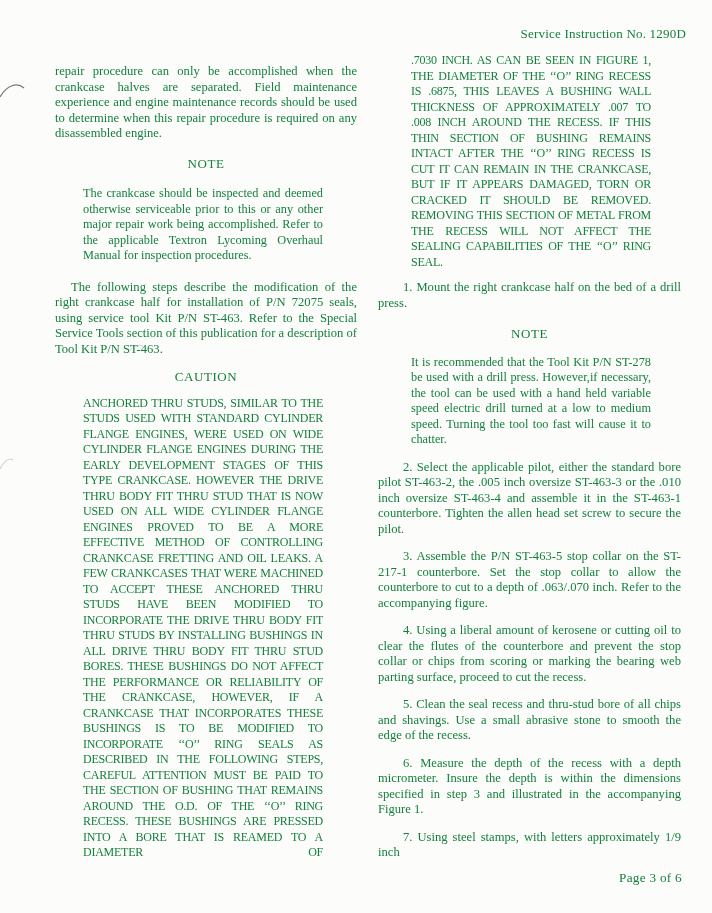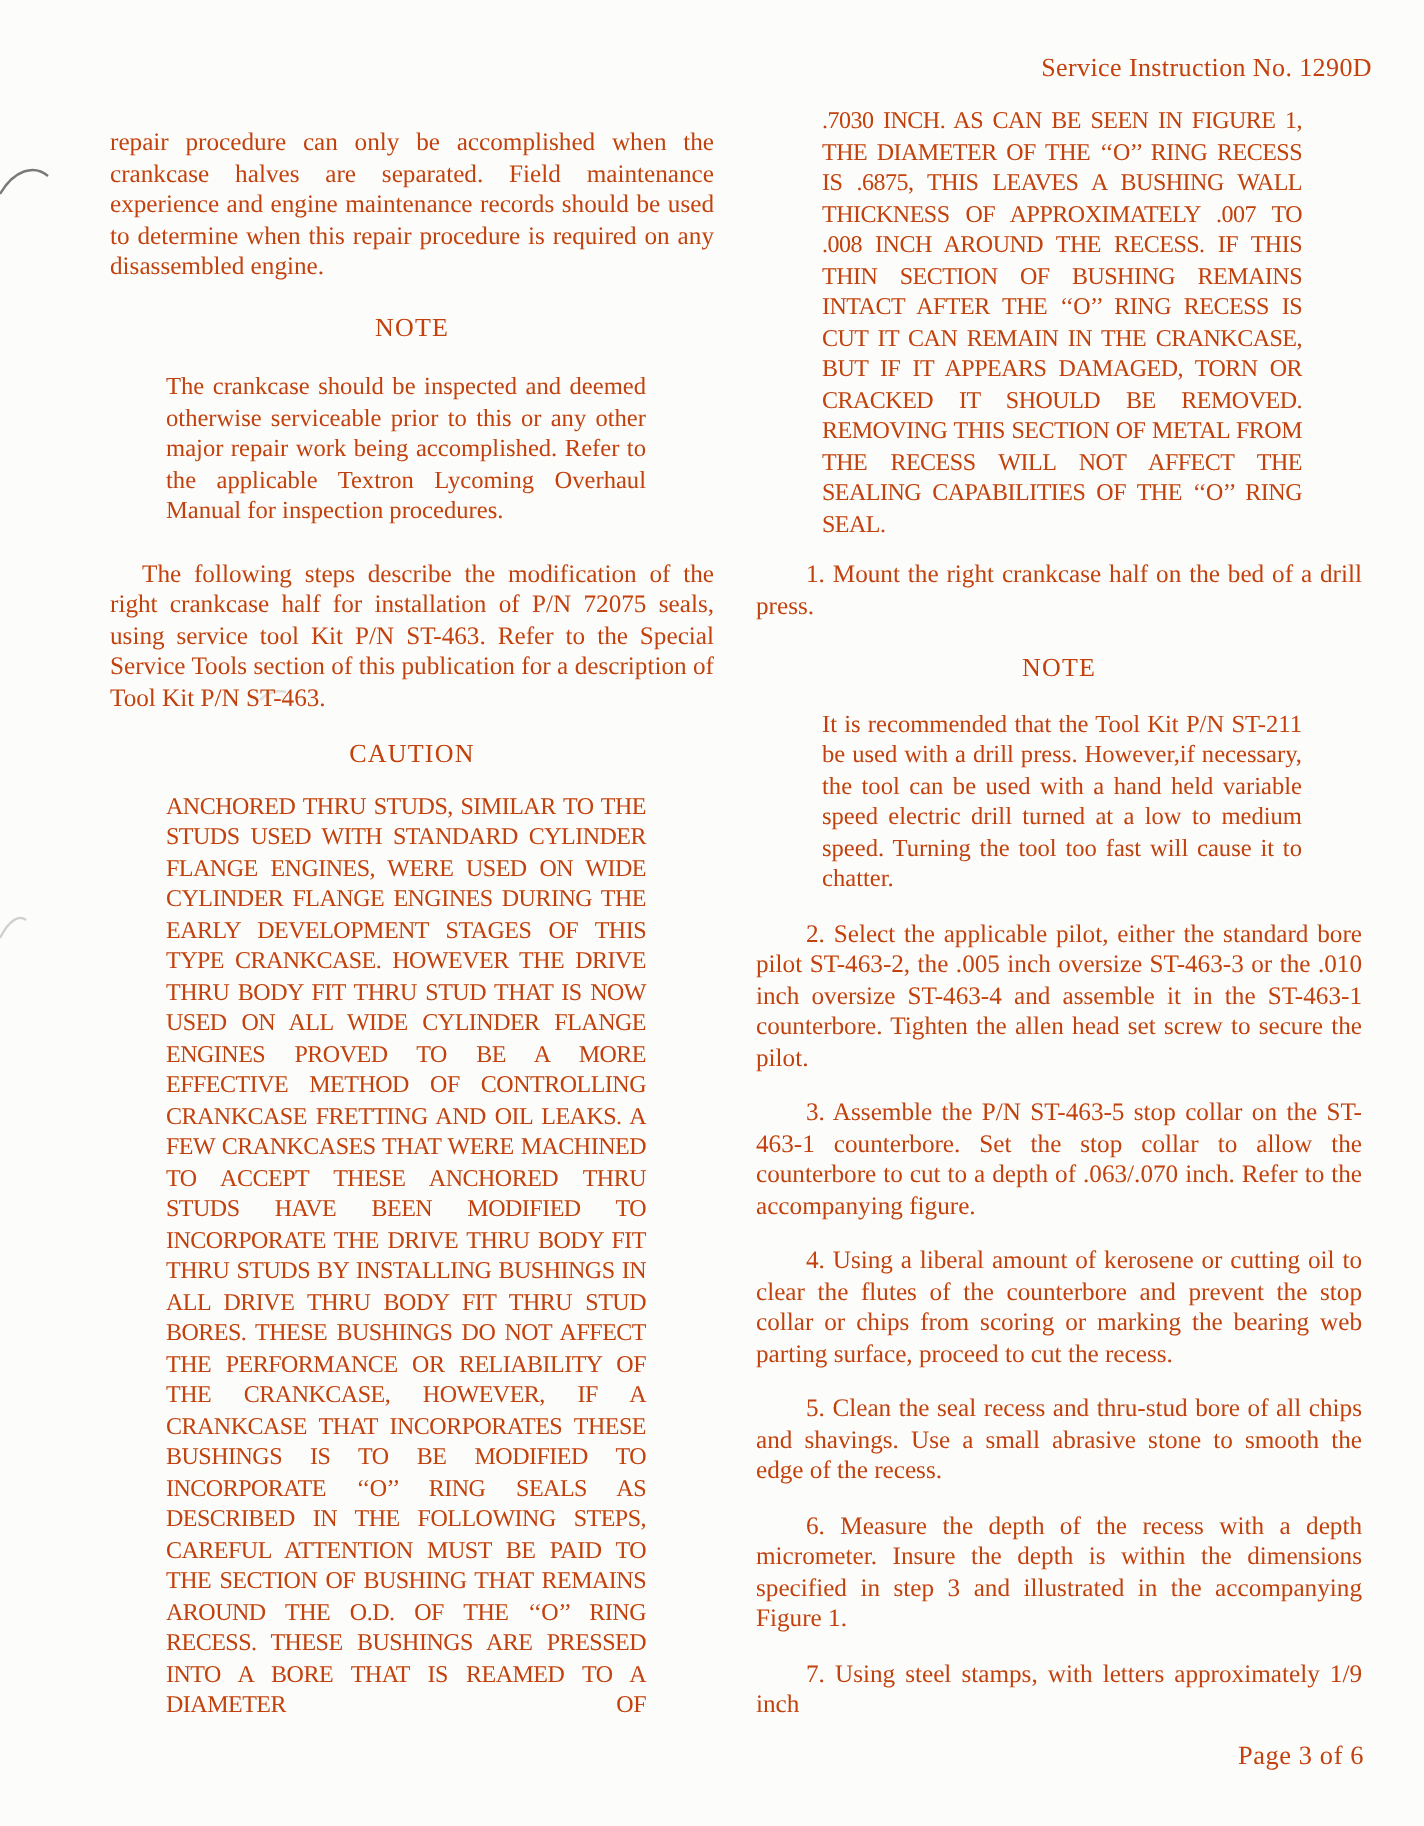--- a/index.html
+++ b/index.html
@@ -8,21 +8,21 @@
     background: #e8e8e6;
   }
   .page {
     position: relative;
     width: 712px;
     height: 913px;
     margin: 0 auto;
     background: #fcfcfa;
     overflow: hidden;
     font-family: "Liberation Serif", "DejaVu Serif", serif;
-    color: #c2410c;
+    color: #15803d;
   }
   .doc-header {
     position: absolute;
     top: 26px;
     right: 26px;
     font-size: 13px;
     letter-spacing: 0.2px;
     white-space: nowrap;
   }
   .col {
@@ -113,24 +113,24 @@
     <p class="inset-l caps just-all">ANCHORED THRU STUDS, SIMILAR TO THE STUDS USED WITH STANDARD CYLINDER FLANGE ENGINES, WERE USED ON WIDE CYLINDER FLANGE ENGINES DURING THE EARLY DEVELOPMENT STAGES OF THIS TYPE CRANKCASE. HOWEVER THE DRIVE THRU BODY FIT THRU STUD THAT IS NOW USED ON ALL WIDE CYLINDER FLANGE ENGINES PROVED TO BE A MORE EFFECTIVE METHOD OF CONTROLLING CRANKCASE FRETTING AND OIL LEAKS. A FEW CRANKCASES THAT WERE MACHINED TO ACCEPT THESE ANCHORED THRU STUDS HAVE BEEN MODIFIED TO INCORPORATE THE DRIVE THRU BODY FIT THRU STUDS BY INSTALLING BUSHINGS IN ALL DRIVE THRU BODY FIT THRU STUD BORES. THESE BUSHINGS DO NOT AFFECT THE PERFORMANCE OR RELIABILITY OF THE CRANKCASE, HOWEVER, IF A CRANKCASE THAT INCORPORATES THESE BUSHINGS IS TO BE MODIFIED TO INCORPORATE ‘‘O’’ RING SEALS AS DESCRIBED IN THE FOLLOWING STEPS, CAREFUL ATTENTION MUST BE PAID TO THE SECTION OF BUSHING THAT REMAINS AROUND THE O.D. OF THE ‘‘O’’ RING RECESS. THESE BUSHINGS ARE PRESSED INTO A BORE THAT IS REAMED TO A DIAMETER OF</p>
   </div>
 
   <div class="col col-right">
     <p class="inset-r caps mt4 mb10">.7030 INCH. AS CAN BE SEEN IN FIGURE 1, THE DIAMETER OF THE ‘‘O’’ RING RECESS IS .6875, THIS LEAVES A BUSHING WALL THICKNESS OF APPROXIMATELY .007 TO .008 INCH AROUND THE RECESS. IF THIS THIN SECTION OF BUSHING REMAINS INTACT AFTER THE ‘‘O’’ RING RECESS IS CUT IT CAN REMAIN IN THE CRANKCASE, BUT IF IT APPEARS DAMAGED, TORN OR CRACKED IT SHOULD BE REMOVED. REMOVING THIS SECTION OF METAL FROM THE RECESS WILL NOT AFFECT THE SEALING CAPABILITIES OF THE ‘‘O’’ RING SEAL.</p>
 
     <p class="step" style="margin-top:0 !important;">1. Mount the right crankcase half on the bed of a drill press.</p>
 
     <div class="heading note-r">NOTE</div>
 
-    <p class="inset-r">It is recommended that the Tool Kit P/N ST-211 be used with a drill press. However,if necessary, the tool can be used with a hand held variable speed electric drill turned at a low to medium speed. Turning the tool too fast will cause it to chatter.</p>
+    <p class="inset-r">It is recommended that the Tool Kit P/N ST-278 be used with a drill press. However,if necessary, the tool can be used with a hand held variable speed electric drill turned at a low to medium speed. Turning the tool too fast will cause it to chatter.</p>
 
     <p class="step">2. Select the applicable pilot, either the standard bore pilot ST-463-2, the .005 inch oversize ST-463-3 or the .010 inch oversize ST-463-4 and assemble it in the ST-463-1 counterbore. Tighten the allen head set screw to secure the pilot.</p>
-    <p class="step">3. Assemble the P/N ST-463-5 stop collar on the ST-463-1 counterbore. Set the stop collar to allow the counterbore to cut to a depth of .063/.070 inch. Refer to the accompanying figure.</p>
+    <p class="step">3. Assemble the P/N ST-463-5 stop collar on the ST-217-1 counterbore. Set the stop collar to allow the counterbore to cut to a depth of .063/.070 inch. Refer to the accompanying figure.</p>
     <p class="step">4. Using a liberal amount of kerosene or cutting oil to clear the flutes of the counterbore and prevent the stop collar or chips from scoring or marking the bearing web parting surface, proceed to cut the recess.</p>
     <p class="step">5. Clean the seal recess and thru-stud bore of all chips and shavings. Use a small abrasive stone to smooth the edge of the recess.</p>
     <p class="step">6. Measure the depth of the recess with a depth micrometer. Insure the depth is within the dimensions specified in step 3 and illustrated in the accompanying Figure 1.</p>
     <p class="step">7. Using steel stamps, with letters approximately 1/9 inch</p>
   </div>
 
   <div class="doc-footer">Page 3 of 6</div>
 
 </div>
 

